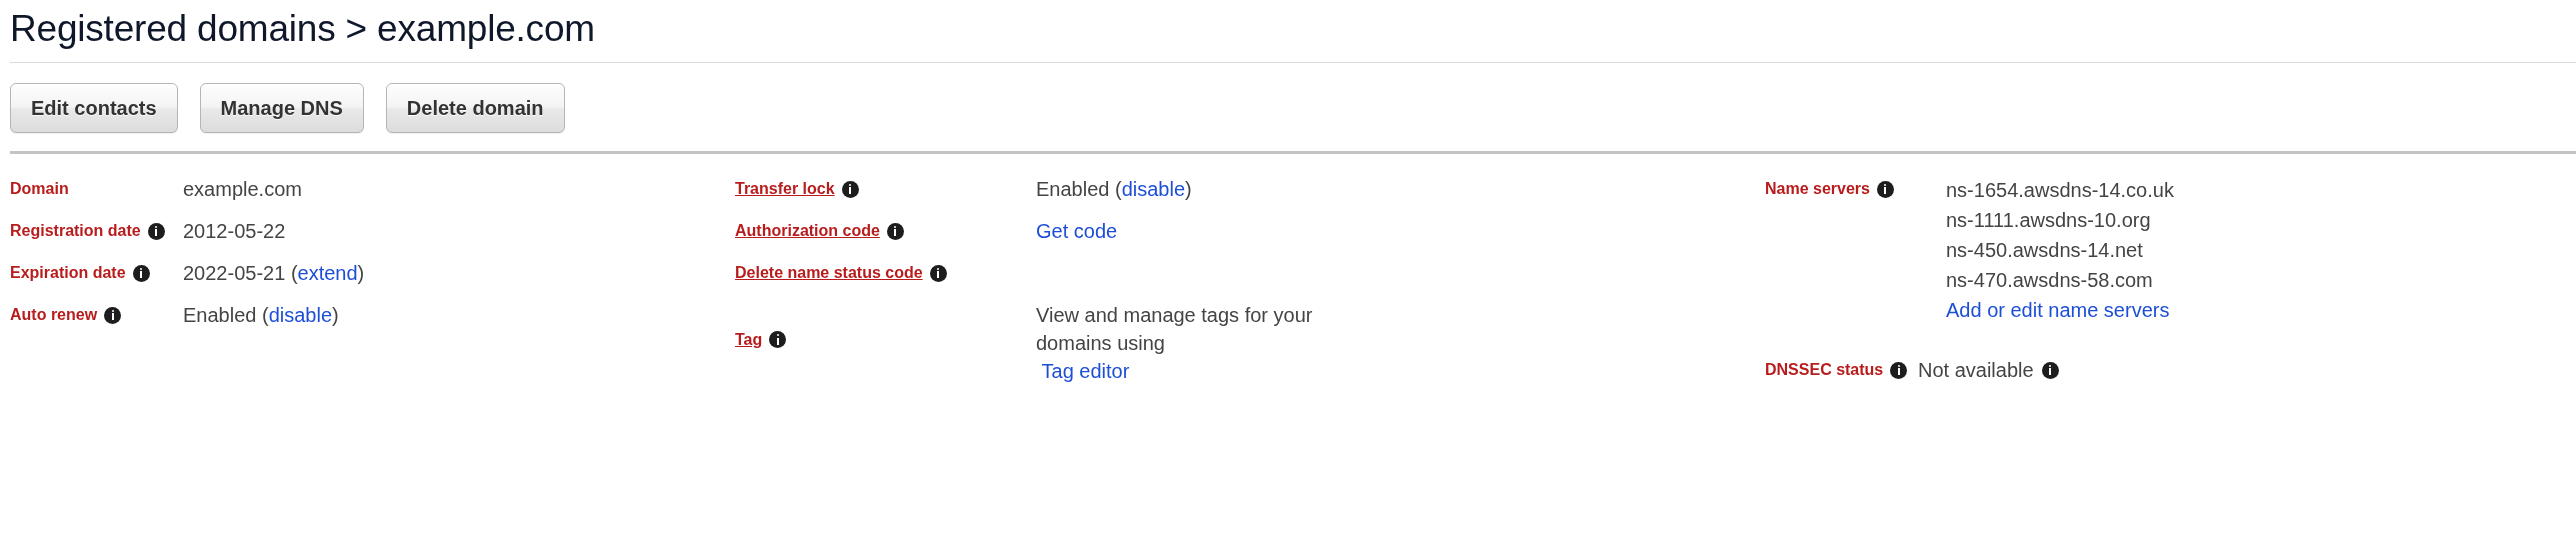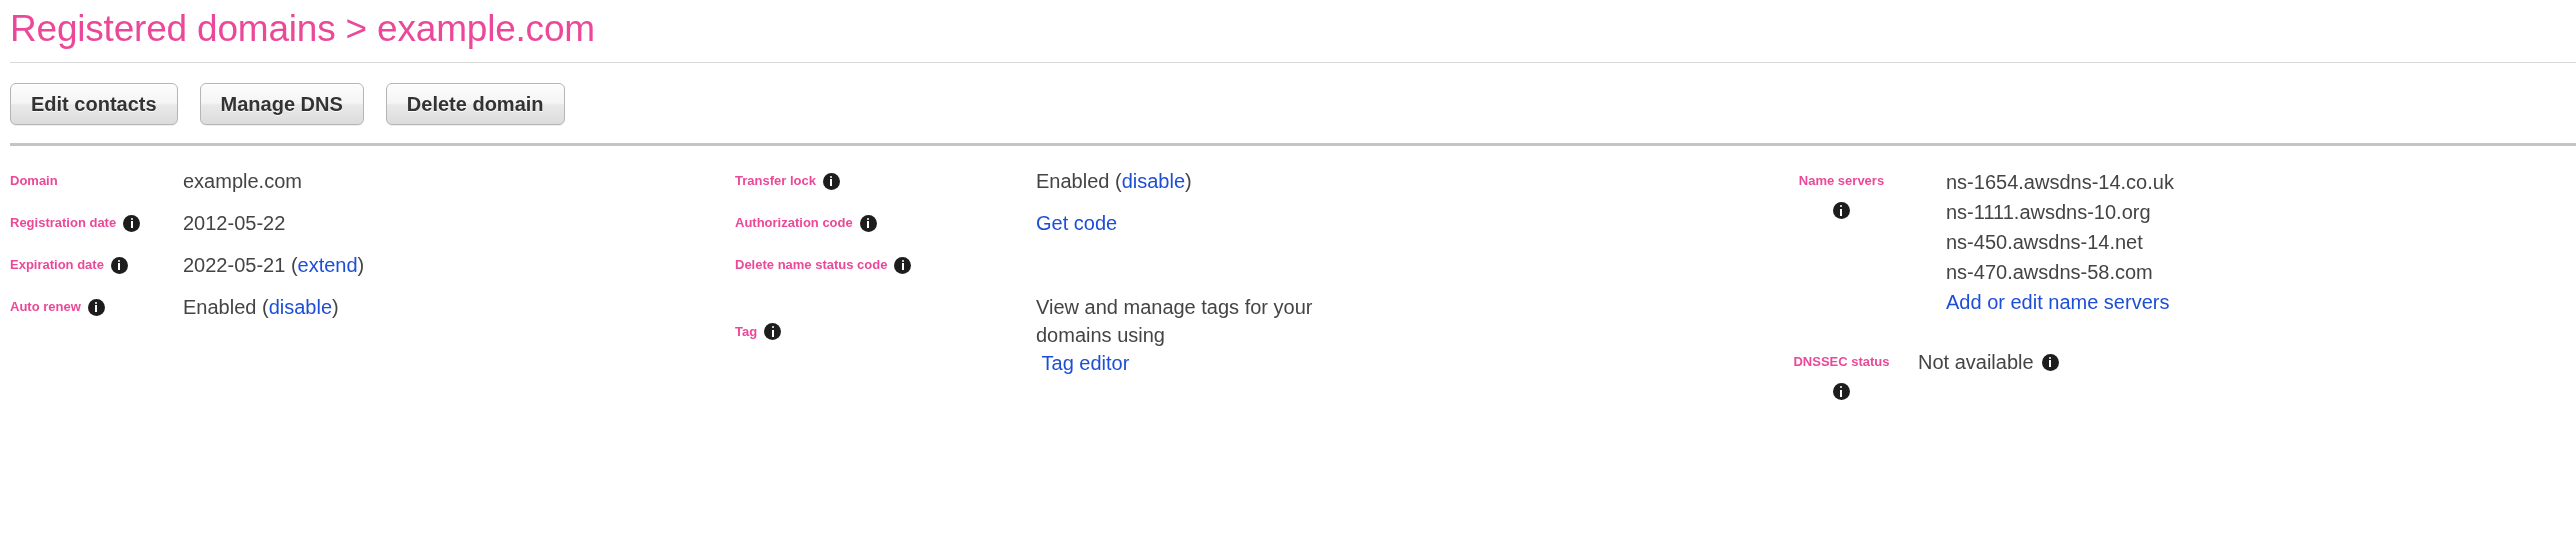--- a/index.html
+++ b/index.html
@@ -13,21 +13,21 @@
   body {
     font-family: "Liberation Sans", "DejaVu Sans", sans-serif;
     color: #333333;
     -webkit-font-smoothing: antialiased;
   }
 
   
   .page-title {
     font-size: 37px;
     font-weight: 400;
-    color: #ec4899;
+    color: #0f172a;
     letter-spacing: -0.2px;
     padding: 6px 0 0 10px;
     line-height: 1.25;
     white-space: nowrap;
   }
   .rule-thin {
     height: 1px;
     background: #d9d9d9;
     margin: 10px 0 0 0;
     width: 2566px;
@@ -44,21 +44,21 @@
   .toolbar {
     display: flex;
     align-items: center;
     gap: 22px;
     padding: 20px 0 18px 10px;
   }
   .btn {
     display: inline-flex;
     align-items: center;
     justify-content: center;
-    height: 42px;
+    height: 50px;
     padding: 0 20px;
     font-family: "Liberation Sans", "DejaVu Sans", sans-serif;
     font-size: 20px;
     font-weight: bold;
     color: #333333;
     background: linear-gradient(to bottom, #fdfdfd 0%, #f4f4f4 48%, #e9e9e9 52%, #dcdcdc 100%);
     border: 1px solid #b5b5b5;
     border-radius: 6px;
     box-shadow: 0 1px 0 rgba(0,0,0,0.06), inset 0 1px 0 #ffffff;
     cursor: pointer;
@@ -80,23 +80,23 @@
   .col-2 { left: 735px;  width: 1016px; }
   .col-3 { left: 1765px; width: 799px; }
 
   .row {
     display: flex;
     align-items: flex-start;
     min-height: 42px;
   }
 
   .lbl {
-    font-size: 13px;
+    font-size: 16px;
     font-weight: bold;
-    color: #ec4899;
+    color: #b91c1c;
     line-height: 28px;
     padding-top: 7px;
     white-space: nowrap;
     display: flex;
     align-items: center;
     gap: 7px;
   }
   .val {
     font-size: 20px;
     font-weight: 400;
@@ -108,22 +108,22 @@
     flex-wrap: wrap;
     gap: 0;
   }
   .val.stack {
     display: block;
   }
   .val.stack > div { line-height: 30px; margin-left: 28px; }
 
   
   .col-1 .lbl { width: 173px; }
-  .col-2 .lbl { width: 301px; }
-  .col-3 .lbl { width: 153px; flex-direction: column; }
+  .col-2 .lbl { width: 301px; text-decoration: underline; }
+  .col-3 .lbl { width: 153px; }
 
   .col-2 .val { width: 325px; }
 
   .row.tag .lbl { align-self: center; padding-top: 0; }
   .row.tag { min-height: 69px; align-items: center; }
 
   a.lnk {
     color: #1d4ed8;
     text-decoration: none;
     cursor: pointer;

